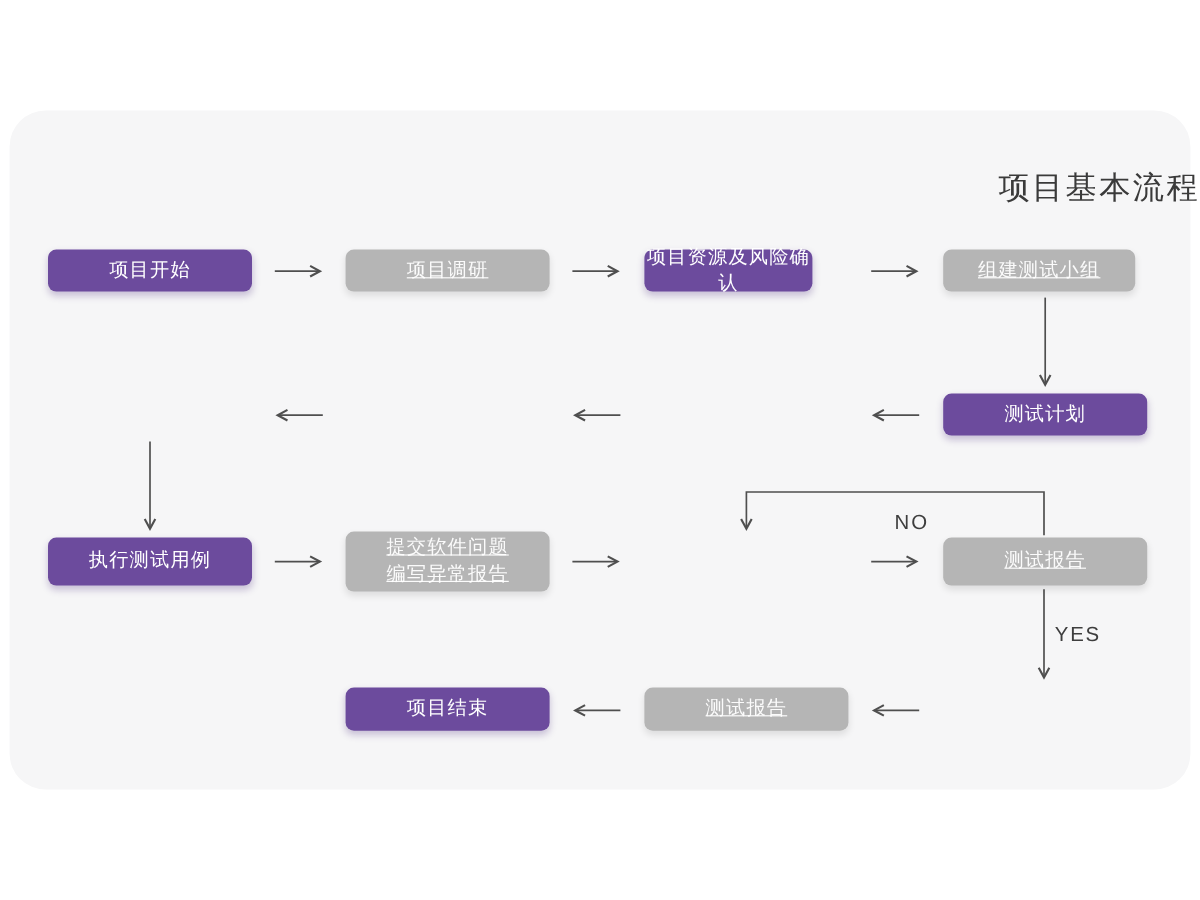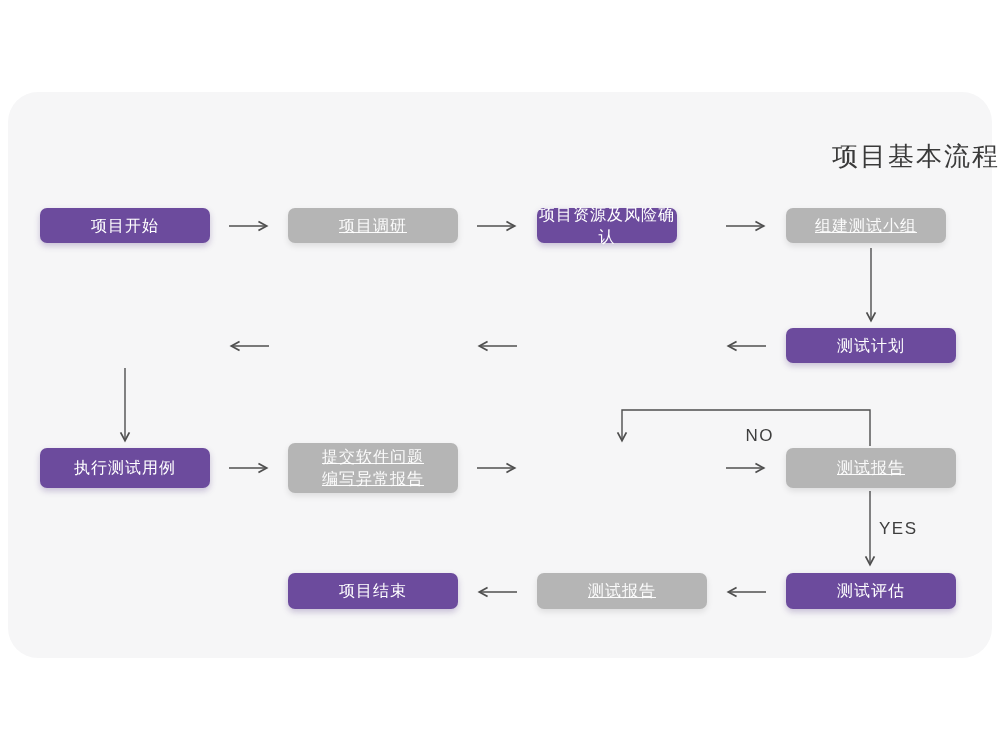--- a/index.html
+++ b/index.html
@@ -64,19 +64,18 @@
   <div class="node purple" style="left:537px;top:208px;width:140px;height:35px">项目资源及风险确认</div>
   <div class="node gray" style="left:786px;top:208px;width:160px;height:35px">组建测试小组</div>
 
   <div class="node purple" style="left:786px;top:328px;width:170px;height:35px">测试计划</div>
 
   <div class="node gray" style="left:288px;top:443px;width:170px;height:50px">提交软件问题
 编写异常报告</div>
   <div class="node purple" style="left:40px;top:448px;width:170px;height:40px">执行测试用例</div>
   <div class="node gray" style="left:786px;top:448px;width:170px;height:40px">测试报告</div>
 
-  <div class="node purple" style="left:786px;top:573px;width:170px;height:36px">测试评估</div>
   <div class="node gray" style="left:537px;top:573px;width:170px;height:36px">测试报告</div>
   <div class="node purple" style="left:288px;top:573px;width:170px;height:36px">项目结束</div>
 
   <span class="edge-label" style="left:718px;top:426px;width:56px;text-align:right">NO</span>
   <span class="edge-label" style="left:879px;top:519px">YES</span>
 </div>
 
 </body></html>

